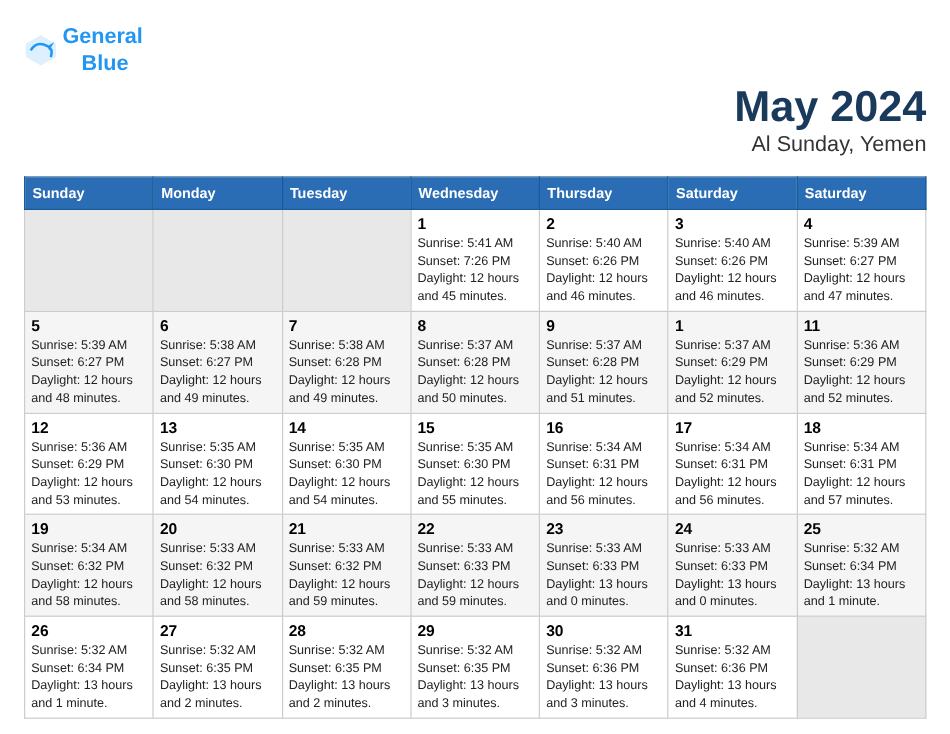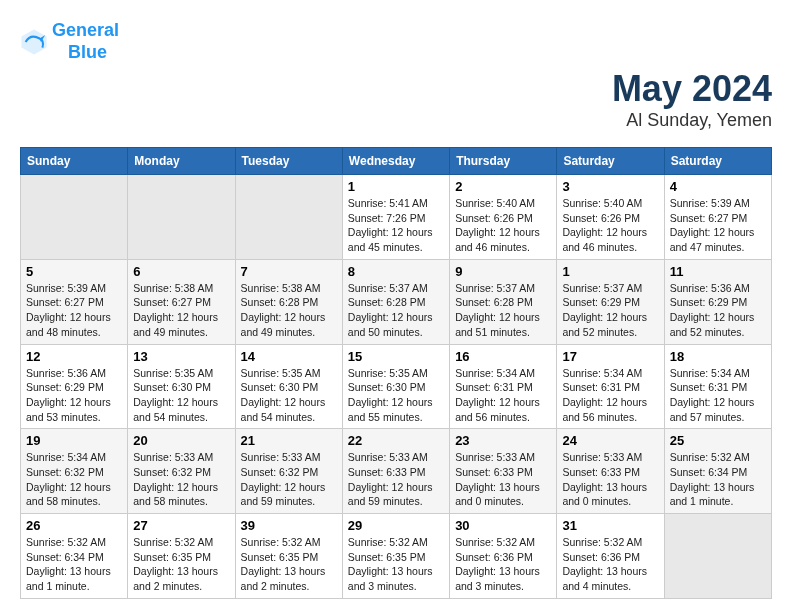--- a/index.html
+++ b/index.html
@@ -323,21 +323,21 @@
 and 1 minute.</div>
         </td>
         <td>
           <div class="day-number">27</div>
           <div class="day-info" style="white-space: pre-line;">Sunrise: 5:32 AM
 Sunset: 6:35 PM
 Daylight: 13 hours
 and 2 minutes.</div>
         </td>
         <td>
-          <div class="day-number">39</div>
+          <div class="day-number">28</div>
           <div class="day-info" style="white-space: pre-line;">Sunrise: 5:32 AM
 Sunset: 6:35 PM
 Daylight: 13 hours
 and 2 minutes.</div>
         </td>
         <td>
           <div class="day-number">29</div>
           <div class="day-info" style="white-space: pre-line;">Sunrise: 5:32 AM
 Sunset: 6:35 PM
 Daylight: 13 hours

